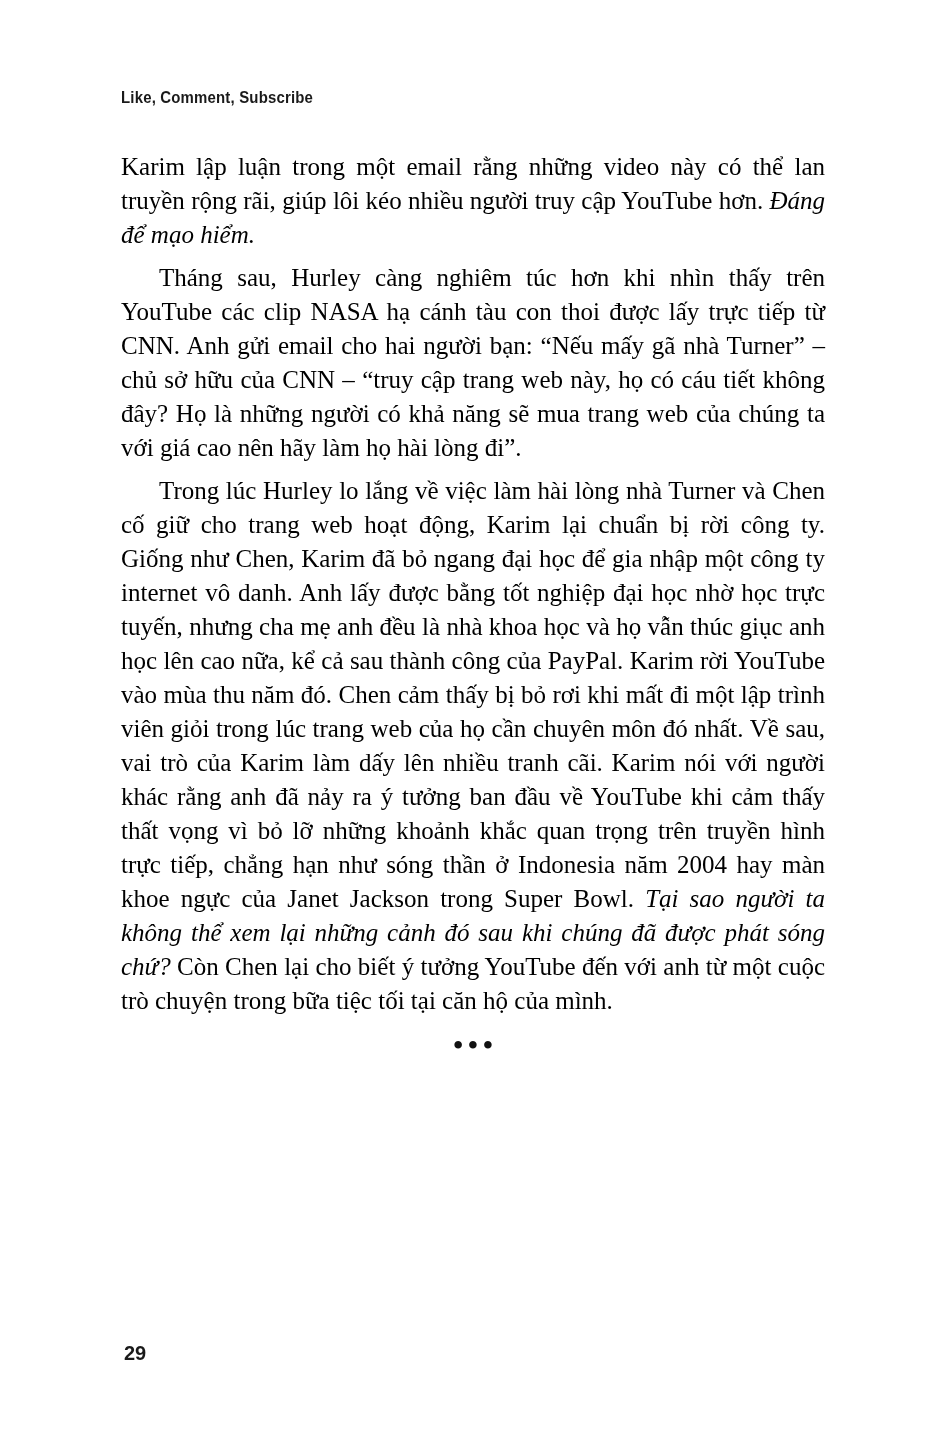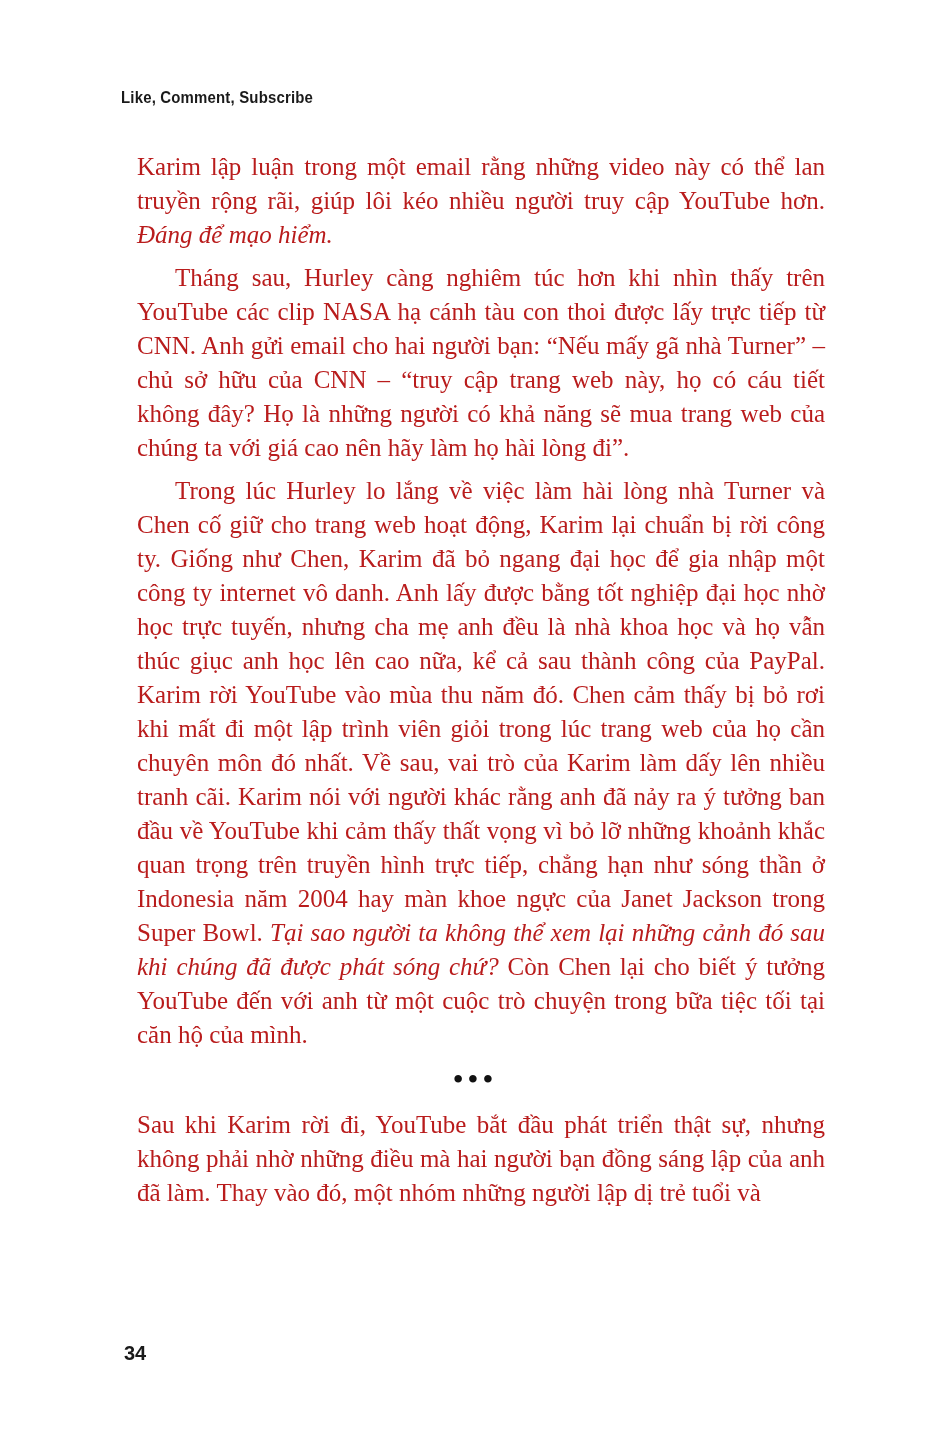--- a/index.html
+++ b/index.html
@@ -29,24 +29,24 @@
     transform-origin: left top;
     white-space: nowrap;
   }
   .text-block {
     position: absolute;
     left: 121px;
     top: 150px;
     width: 704px;
   }
   .para {
-    margin: 0 0 9px 16px;
+    margin: 0 0 9px 0;
     font-size: 25px;
     line-height: 34px;
-    color: #b91c1c;
+    color: #000000;
     text-align: justify;
     text-align-last: left;
   }
   .para.indent {
     text-indent: 38px;
   }
   .italic {
     font-style: italic;
   }
   .separator {
@@ -74,17 +74,16 @@
 
 <div class="page">
   <div class="running-header">Like, Comment, Subscribe</div>
 
   <div class="text-block">
 
   <p class="para"><span class="">Karim lập luận trong một email rằng những video này có thể lan truyền rộng rãi, giúp lôi kéo nhiều người truy cập YouTube hơn. </span><span class="italic">Đáng để mạo hiểm.</span></p>
       <p class="para indent"><span class="">Tháng sau, Hurley càng nghiêm túc hơn khi nhìn thấy trên YouTube các clip NASA hạ cánh tàu con thoi được lấy trực tiếp từ CNN. Anh gửi email cho hai người bạn: “Nếu mấy gã nhà Turner” – chủ sở hữu của CNN – “truy cập trang web này, họ có cáu tiết không đây? Họ là những người có khả năng sẽ mua trang web của chúng ta với giá cao nên hãy làm họ hài lòng đi”.</span></p>
       <p class="para indent"><span class="">Trong lúc Hurley lo lắng về việc làm hài lòng nhà Turner và Chen cố giữ cho trang web hoạt động, Karim lại chuẩn bị rời công ty. Giống như Chen, Karim đã bỏ ngang đại học để gia nhập một công ty internet vô danh. Anh lấy được bằng tốt nghiệp đại học nhờ học trực tuyến, nhưng cha mẹ anh đều là nhà khoa học và họ vẫn thúc giục anh học lên cao nữa, kể cả sau thành công của PayPal. Karim rời YouTube vào mùa thu năm đó. Chen cảm thấy bị bỏ rơi khi mất đi một lập trình viên giỏi trong lúc trang web của họ cần chuyên môn đó nhất. Về sau, vai trò của Karim làm dấy lên nhiều tranh cãi. Karim nói với người khác rằng anh đã nảy ra ý tưởng ban đầu về YouTube khi cảm thấy thất vọng vì bỏ lỡ những khoảnh khắc quan trọng trên truyền hình trực tiếp, chẳng hạn như sóng thần ở Indonesia năm 2004 hay màn khoe ngực của Janet Jackson trong Super Bowl. </span><span class="italic">Tại sao người ta không thể xem lại những cảnh đó sau khi chúng đã được phát sóng chứ?</span><span class=""> Còn Chen lại cho biết ý tưởng YouTube đến với anh từ một cuộc trò chuyện trong bữa tiệc tối tại căn hộ của mình.</span></p>
       <div class="separator">•••</div>
-      <p class="para"><span class="">Sau khi Karim rời đi, YouTube bắt đầu phát triển thật sự, nhưng không phải nhờ những điều mà hai người bạn đồng sáng lập của anh đã làm. Thay vào đó, một nhóm những người lập dị trẻ tuổi và</span></p>
     </div>
 
-  <div class="page-number">34</div>
+  <div class="page-number">29</div>
 </div>
 
 </body></html>

